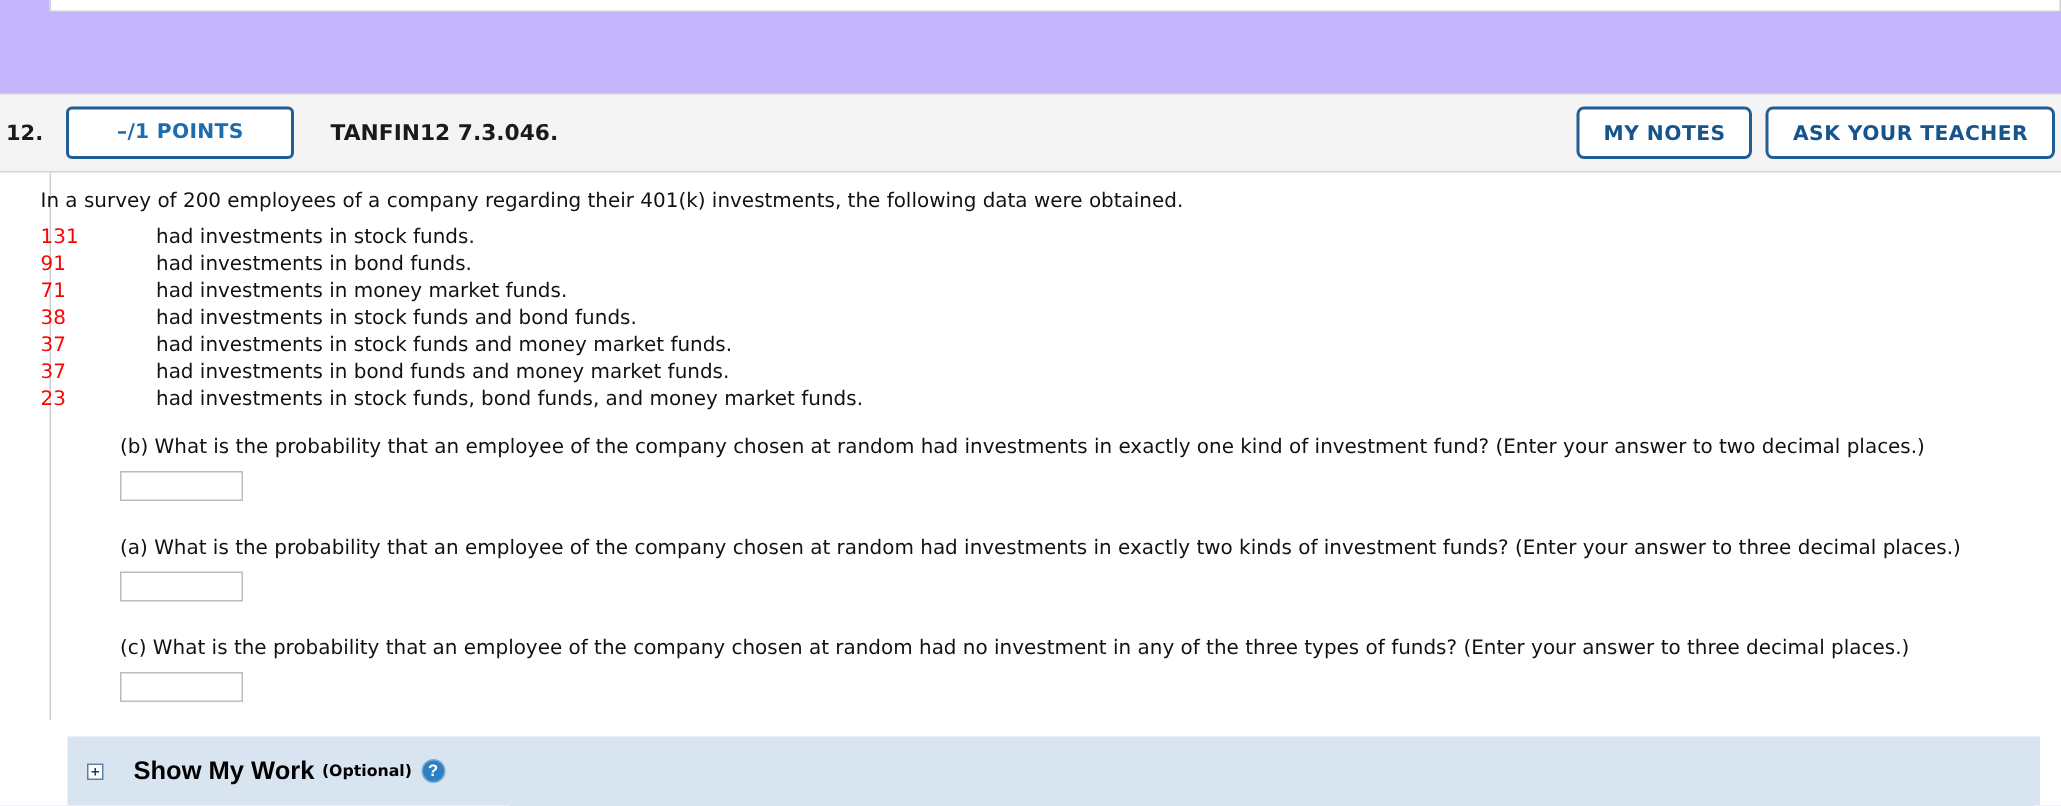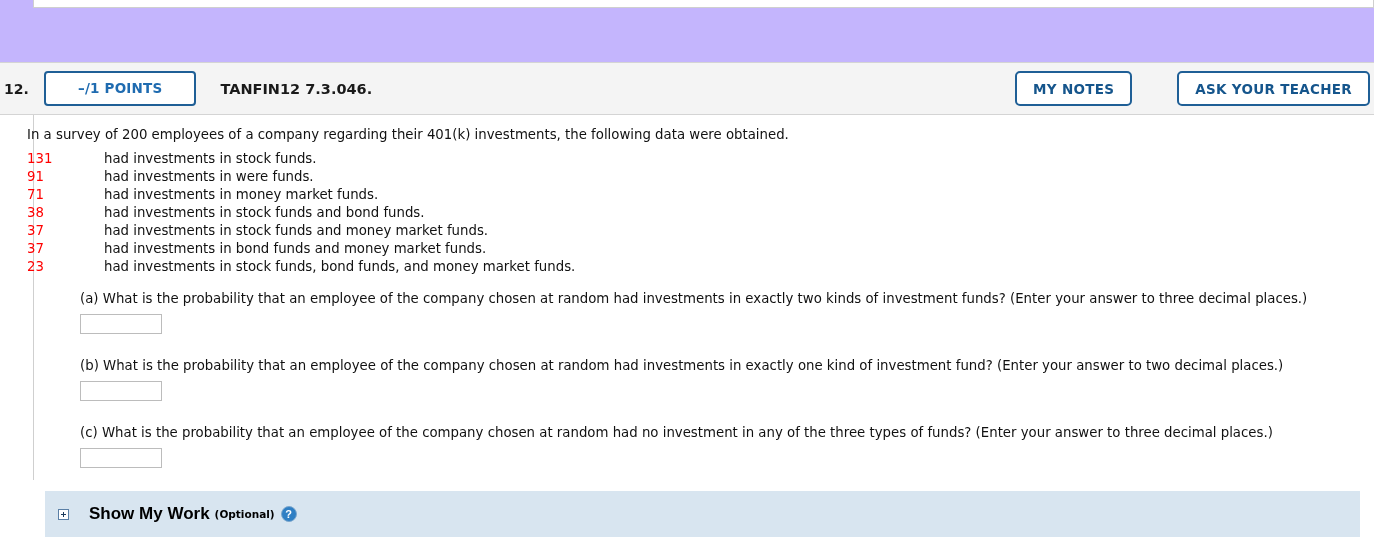--- a/index.html
+++ b/index.html
@@ -81,21 +81,21 @@
     letter-spacing: .3px;
     padding: 0 16px;
     height: 35px;
     display: flex;
     align-items: center;
     justify-content: center;
     white-space: nowrap;
     cursor: pointer;
   }
   .hdr-btn + .hdr-btn { margin-left: 9px; }
-  .hdr-btns { display: flex; margin-right: 4px; gap: 36px; }
+  .hdr-btns { display: flex; margin-right: 4px; }
 
   
   .q-body {
     position: absolute;
     left: 0; top: 115px;
     width: 1374px;
     height: 422px;
     background: #ffffff;
   }
   .gutter-rule {
@@ -238,46 +238,46 @@
     <div class="gutter-rule"></div>
 
     <div class="content">
       <div class="intro">In a survey of 200 employees of a company regarding their 401(k) investments, the following data were obtained.</div>
 
       <ul class="data-list">
         <li class="data-item">
           <span class="data-num">131</span><span>had investments in stock funds.</span>
         </li>
         <li class="data-item">
-          <span class="data-num">91</span><span>had investments in were funds.</span>
+          <span class="data-num">91</span><span>had investments in bond funds.</span>
         </li>
         <li class="data-item">
           <span class="data-num">71</span><span>had investments in money market funds.</span>
         </li>
         <li class="data-item">
           <span class="data-num">38</span><span>had investments in stock funds and bond funds.</span>
         </li>
         <li class="data-item">
           <span class="data-num">37</span><span>had investments in stock funds and money market funds.</span>
         </li>
         <li class="data-item">
           <span class="data-num">37</span><span>had investments in bond funds and money market funds.</span>
         </li>
         <li class="data-item">
           <span class="data-num">23</span><span>had investments in stock funds, bond funds, and money market funds.</span>
         </li>
       </ul>
 
       <div class="parts">
         <div class="part">
-          <div class="part-text">(a) What is the probability that an employee of the company chosen at random had investments in exactly two kinds of investment funds? (Enter your answer to three decimal places.)</div>
+          <div class="part-text">(b) What is the probability that an employee of the company chosen at random had investments in exactly one kind of investment fund? (Enter your answer to two decimal places.)</div>
           <input class="answer-input" type="text" value="" style="">
         </div>
         <div class="part">
-          <div class="part-text">(b) What is the probability that an employee of the company chosen at random had investments in exactly one kind of investment fund? (Enter your answer to two decimal places.)</div>
+          <div class="part-text">(a) What is the probability that an employee of the company chosen at random had investments in exactly two kinds of investment funds? (Enter your answer to three decimal places.)</div>
           <input class="answer-input" type="text" value="" style="">
         </div>
         <div class="part">
           <div class="part-text">(c) What is the probability that an employee of the company chosen at random had no investment in any of the three types of funds? (Enter your answer to three decimal places.)</div>
           <input class="answer-input" type="text" value="" style="">
         </div>
       </div>
     </div>
 
     <div class="smw">

